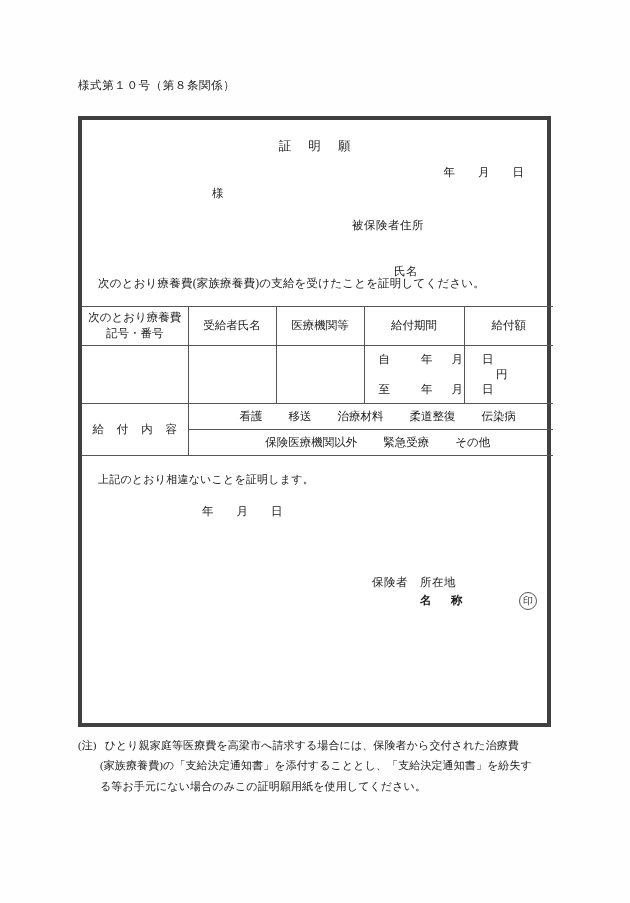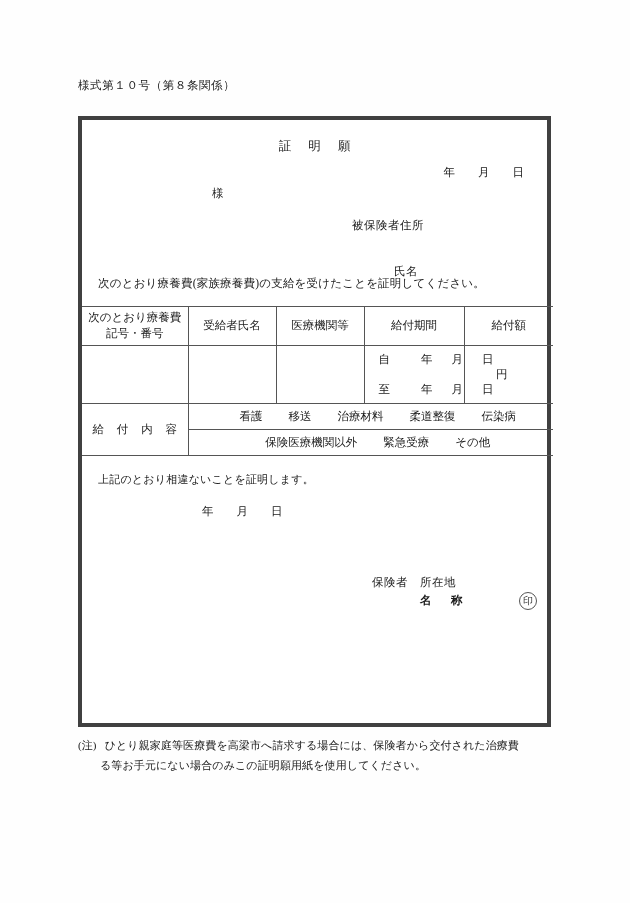--- a/index.html
+++ b/index.html
@@ -315,16 +315,17 @@
         </div>
       </div>
 
       <div class="seal">印</div>
     </div>
 
   </div>
 
   <div class="footnote">
     <div class="fn-line"><span class="fn-mark">(注)</span><span>ひとり親家庭等医療費を高梁市へ請求する場合には、保険者から交付された治療費</span></div>
+    <div class="fn-line fn-indent"><span>(家族療養費)の「支給決定通知書」を添付することとし、「支給決定通知書」を紛失す</span></div>
     <div class="fn-line fn-indent"><span>る等お手元にない場合のみこの証明願用紙を使用してください。</span></div>
   </div>
 
 </div>
 
 </body></html>

